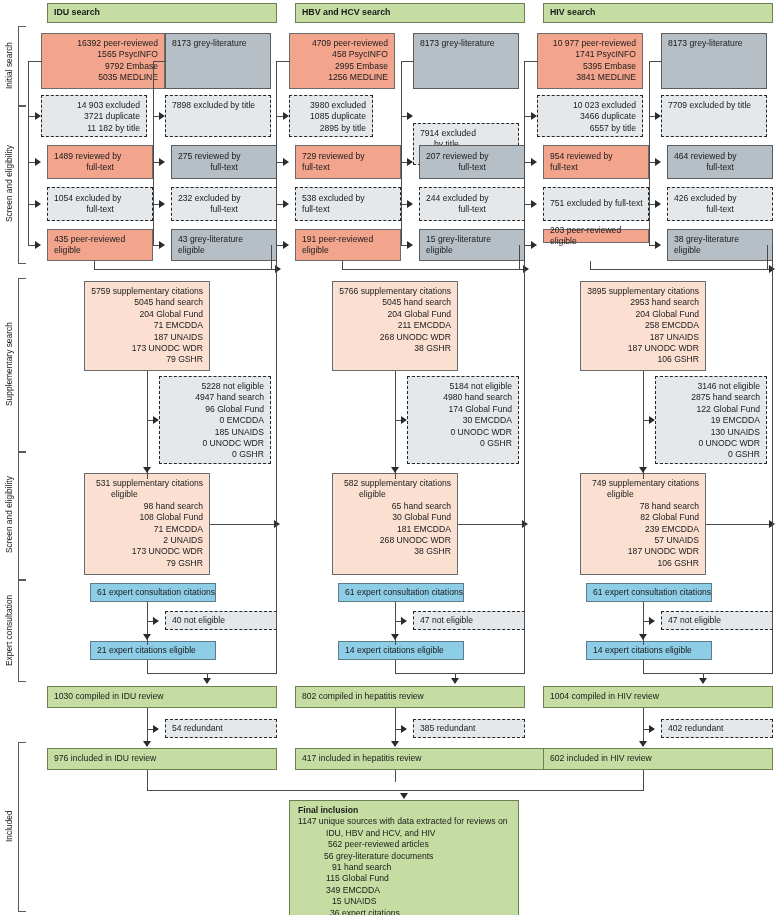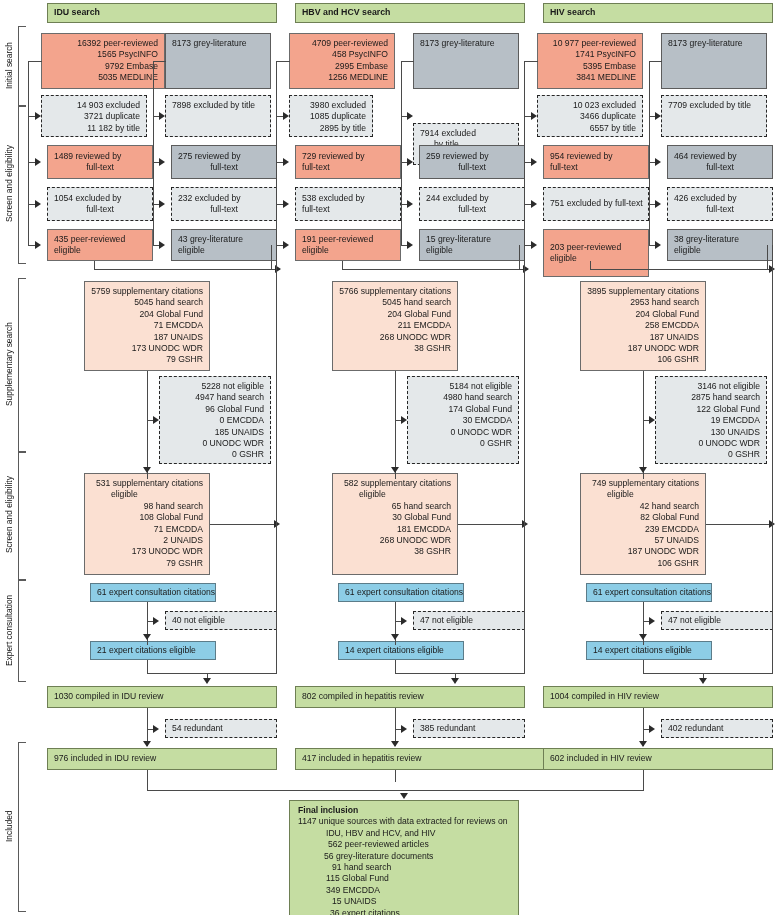--- a/index.html
+++ b/index.html
@@ -180,21 +180,21 @@
   </div>
   <div class="box b-dash lines lt" style="left:413px;top:95px;width:106px;height:42px;margin-top:28px;">
     <div>7914 excluded</div>
     <div class="ctr" style="text-align:left;padding-left:14px;">by title</div>
   </div>
   <div class="box b-salmon lines lt vcenter" style="left:289px;top:145px;width:106px;height:34px;">
     <div>729 reviewed by</div>
     <div>full-text</div>
   </div>
   <div class="box b-grey lines lt vcenter" style="left:413px;top:145px;width:106px;height:34px;">
-    <div>259 reviewed by</div>
+    <div>207 reviewed by</div>
     <div class="ctr">full-text</div>
   </div>
   <div class="box b-dash lines lt vcenter" style="left:289px;top:187px;width:106px;height:34px;">
     <div>538 excluded by</div>
     <div>full-text</div>
   </div>
   <div class="box b-dash lines lt vcenter" style="left:413px;top:187px;width:106px;height:34px;">
     <div>244 excluded by</div>
     <div class="ctr">full-text</div>
   </div>
@@ -278,21 +278,21 @@
     <div>464 reviewed by</div>
     <div class="ctr">full-text</div>
   </div>
   <div class="box b-dash lines lt vcenter" style="left:537px;top:187px;width:106px;height:34px;">
     <div>751 excluded by full-text</div>
   </div>
   <div class="box b-dash lines lt vcenter" style="left:661px;top:187px;width:106px;height:34px;">
     <div>426 excluded by</div>
     <div class="ctr">full-text</div>
   </div>
-  <div class="box b-salmon lines lt vcenter" style="left:537px;top:229px;width:106px;height:48px;">
+  <div class="box b-salmon lines lt vcenter" style="left:537px;top:229px;width:106px;height:14px;">
     <div>203 peer-reviewed</div>
     <div>eligible</div>
   </div>
   <div class="box b-grey lines lt vcenter" style="left:661px;top:229px;width:106px;height:32px;">
     <div>38 grey-literature</div>
     <div>eligible</div>
   </div>
 
   <div class="box b-peach lines rt" style="left:580px;top:281px;width:126px;height:90px;">
     <div>3895 supplementary citations</div>
@@ -308,21 +308,21 @@
     <div>2875 hand search</div>
     <div>122 Global Fund</div>
     <div>19 EMCDDA</div>
     <div>130 UNAIDS</div>
     <div>0 UNODC WDR</div>
     <div>0 GSHR</div>
   </div>
   <div class="box b-peach lines rt" style="left:580px;top:473px;width:126px;height:102px;">
     <div>749 supplementary citations</div>
     <div style="text-align:left;padding-left:20px;">eligible</div>
-    <div>42 hand search</div>
+    <div>78 hand search</div>
     <div>82 Global Fund</div>
     <div>239 EMCDDA</div>
     <div>57 UNAIDS</div>
     <div>187 UNODC WDR</div>
     <div>106 GSHR</div>
   </div>
 
   <div class="box b-blue lines lt vcenter" style="left:580px;top:583px;width:126px;height:19px;">
     <div>61 expert consultation citations</div>
   </div>

